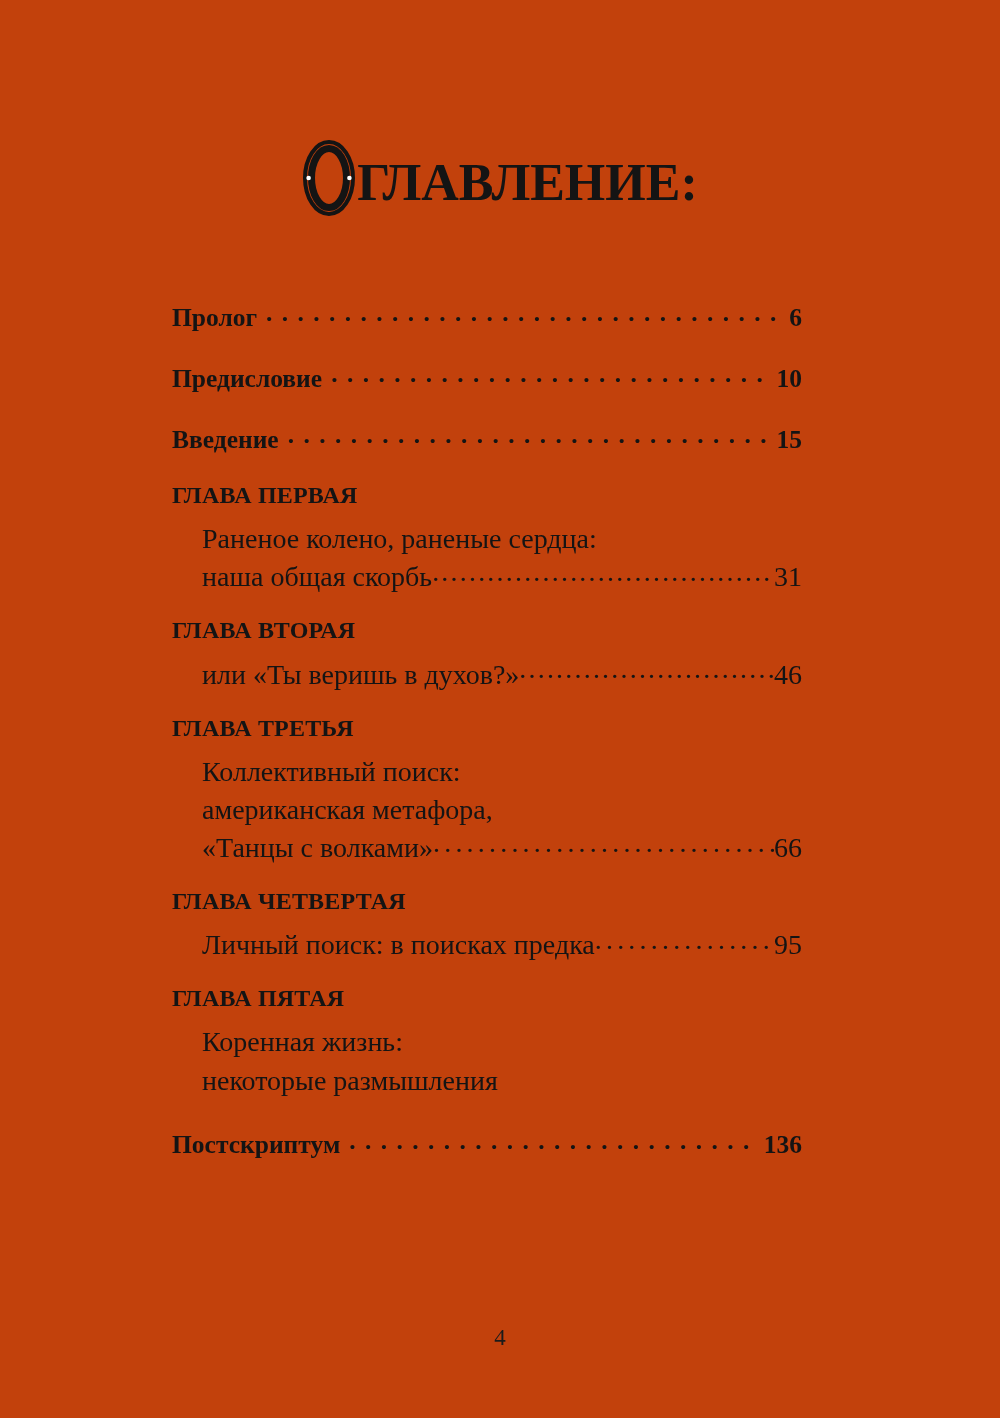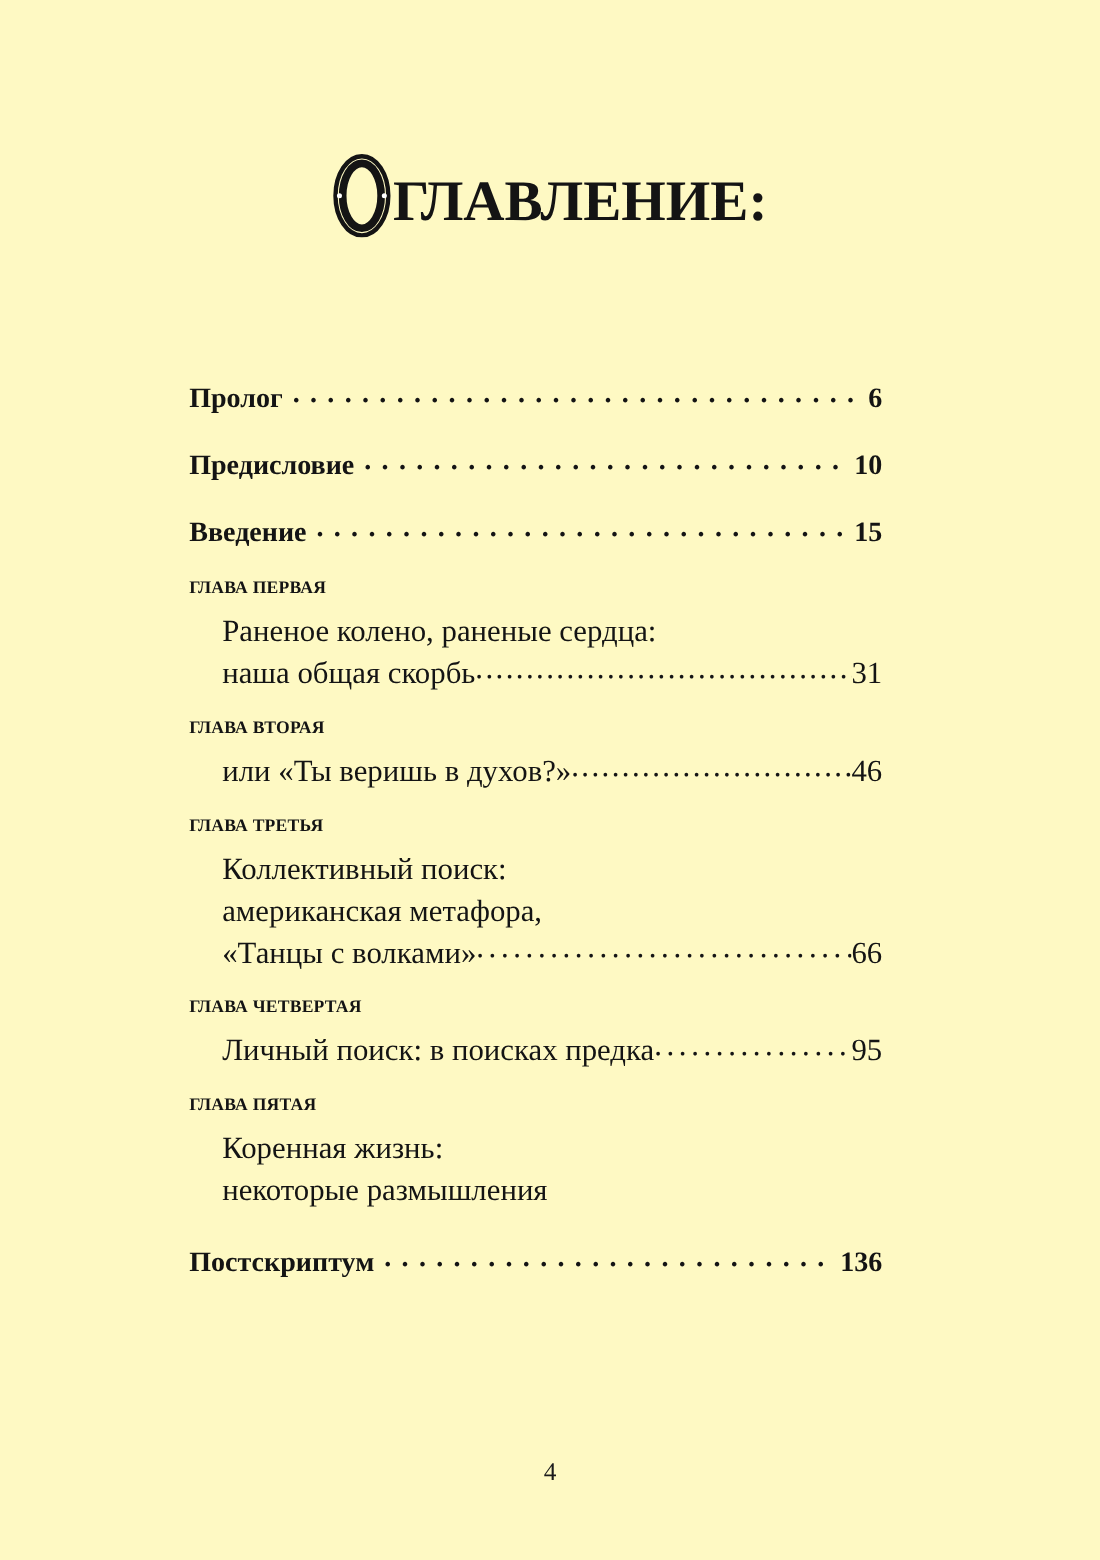--- a/index.html
+++ b/index.html
@@ -11,21 +11,21 @@
   body {
     font-family: "Liberation Serif", "DejaVu Serif", serif;
     color: #141414;
     -webkit-font-smoothing: antialiased;
   }
   .page {
     position: relative;
     width: 1000px;
     height: 1418px;
     margin: 0 auto;
-    background: #fef9c3;
+    background: #c2410c;
     overflow: hidden;
   }
 
   
   .toc-title-wrap {
     position: absolute;
     left: 0;
     top: 140px;
     width: 1000px;
     text-align: center;
@@ -55,21 +55,20 @@
     font-weight: 700;
     letter-spacing: 0px;
   }
 
   
   .toc {
     position: absolute;
     left: 172px;
     top: 300px;
     width: 630px;
-    margin-top: 44px;
   }
 
   
   .entry {
     display: flex;
     align-items: baseline;
     font-weight: 700;
     font-size: 25.5px;
     line-height: 1.0;
     margin-bottom: 31px;
@@ -91,21 +90,21 @@
     letter-spacing: 1.5px;
     font-weight: 700;
     white-space: nowrap;
   }
   .entry .page-no { flex: 0 0 auto; text-align: right; }
 
   
   .chapter { margin-bottom: 22px; }
   .chapter-head {
     font-weight: 700;
-    font-size: 16px;
+    font-size: 24px;
     letter-spacing: 0.2px;
     line-height: 1.05;
     margin-bottom: 12px;
     white-space: nowrap;
   }
   .sub-lines { padding-left: 30px; }
   .sub-line {
     font-weight: 400;
     font-size: 28px;
     line-height: 1.36;

